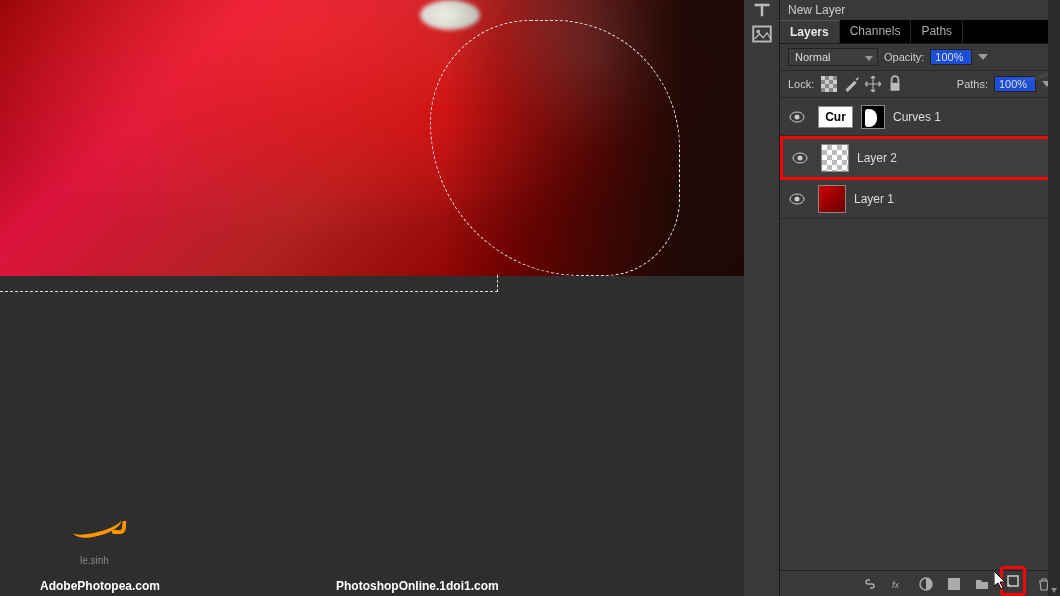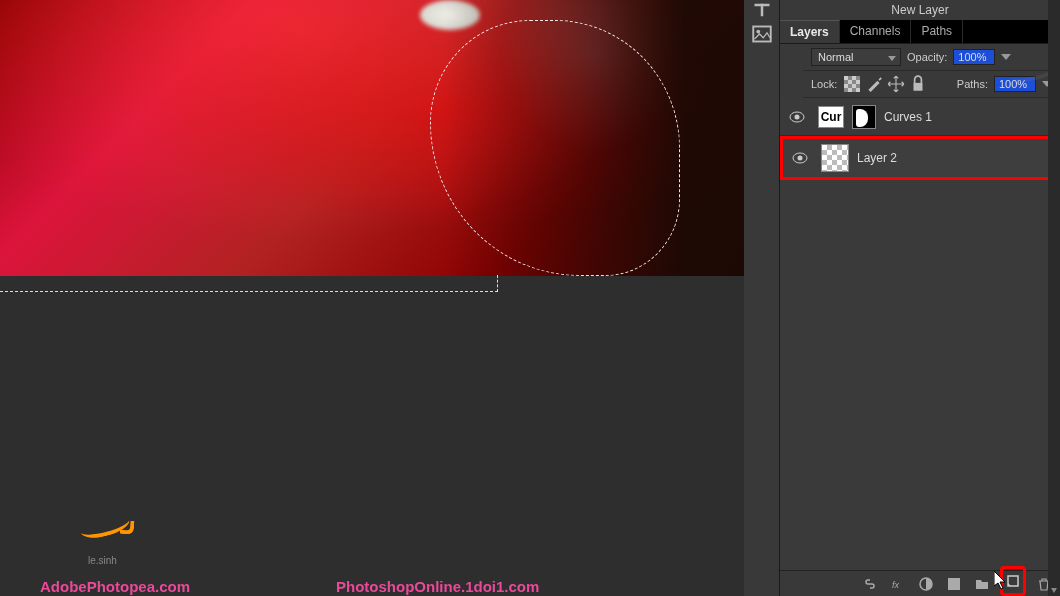--- a/index.html
+++ b/index.html
@@ -78,21 +78,21 @@
       width: 498px;
       height: 17px;
       border: 1.5px dashed #ddd;
       border-top: none;
       border-left: none;
       pointer-events: none;
     }
     
     .watermark {
       position: absolute;
-      left: 80px;
+      left: 72px;
       bottom: 30px;
       width: 80px;
       height: 50px;
     }
     
     .watermark-swoosh {
       position: absolute;
       width: 50px;
       height: 20px;
       border-bottom: 4px solid #ff9500;
@@ -129,23 +129,23 @@
     }
     
     .bottom-bar {
       position: absolute;
       left: 0;
       bottom: 0;
       width: 744px;
       height: 20px;
       display: flex;
       align-items: center;
-      color: #ec4899;
+      color: #ffffff;
       font-weight: bold;
-      font-size: 15px;
+      font-size: 12px;
     }
     
     .bottom-left {
       position: absolute;
       left: 40px;
     }
     
     .bottom-center {
       position: absolute;
       left: 336px;
@@ -189,21 +189,20 @@
       flex-direction: column;
       background: #393939;
     }
     
     .panel-title-row {
       height: 20px;
       background: #393939;
       padding: 3px 8px;
       font-size: 12px;
       color: #ccc;
-      text-align: center;
     }
     
     .panel-tabs {
       display: flex;
       background: #000000;
       border-bottom: 1px solid #1a1a1a;
     }
     
     .panel-tab {
       padding: 4px 10px;
@@ -219,21 +218,20 @@
       font-weight: bold;
       border-top: 1px solid #555;
     }
     
     .blend-row, .lock-row {
       display: flex;
       align-items: center;
       padding: 4px 8px;
       gap: 6px;
       border-bottom: 1px solid #2a2a2a;
-      margin-left: 23px;
     }
     
     .blend-select {
       background: #3d3d3d;
       border: 1px solid #222;
       color: #ddd;
       padding: 2px 6px;
       font-size: 11px;
       width: 90px;
       position: relative;
@@ -352,21 +350,21 @@
     
     .layer-thumb.red-bg {
       background: linear-gradient(135deg, #c00, #600);
     }
     
     .layer-thumb.dark-bg {
       background: linear-gradient(135deg, #3a1a0a, #200);
     }
     
     .adj-thumb {
-      width: 26px;
+      width: 35px;
       height: 22px;
       background: #fff;
       border: 1px solid #888;
       display: flex;
       align-items: center;
       justify-content: center;
       font-size: 12px;
       font-weight: bold;
       color: #000;
       flex-shrink: 0;
@@ -558,20 +556,30 @@
         <div class="vis-eye">
           <svg viewBox="0 0 16 12">
               <ellipse cx="8" cy="6" rx="7" ry="5" fill="none" stroke="#ccc"></ellipse>
               <circle cx="8" cy="6" r="2.5" fill="#ccc"></circle>
             </svg>
         </div>
         <div class="layer-thumb checker-bg"></div>
         <span class="layer-name">Layer 2</span>
       </div>
 
+      <div class="layer-row">
+        <div class="vis-eye">
+          <svg viewBox="0 0 16 12">
+              <ellipse cx="8" cy="6" rx="7" ry="5" fill="none" stroke="#ccc"></ellipse>
+              <circle cx="8" cy="6" r="2.5" fill="#ccc"></circle>
+            </svg>
+        </div>
+        <div class="layer-thumb red-bg"></div>
+        <span class="layer-name">Layer 1</span>
+      </div>
 
     </div>
 
     <div class="layers-footer">
       <div class="footer-icon">
         <svg viewBox="0 0 16 16">
             <path d="M6 8 A2 2 0 0 1 6 4 L8 4 M10 8 A2 2 0 0 1 10 12 L8 12 M6 8 L10 8" stroke="#aaa" fill="none" stroke-width="1.5"></path>
           </svg>
       </div>
       <div class="footer-icon">

